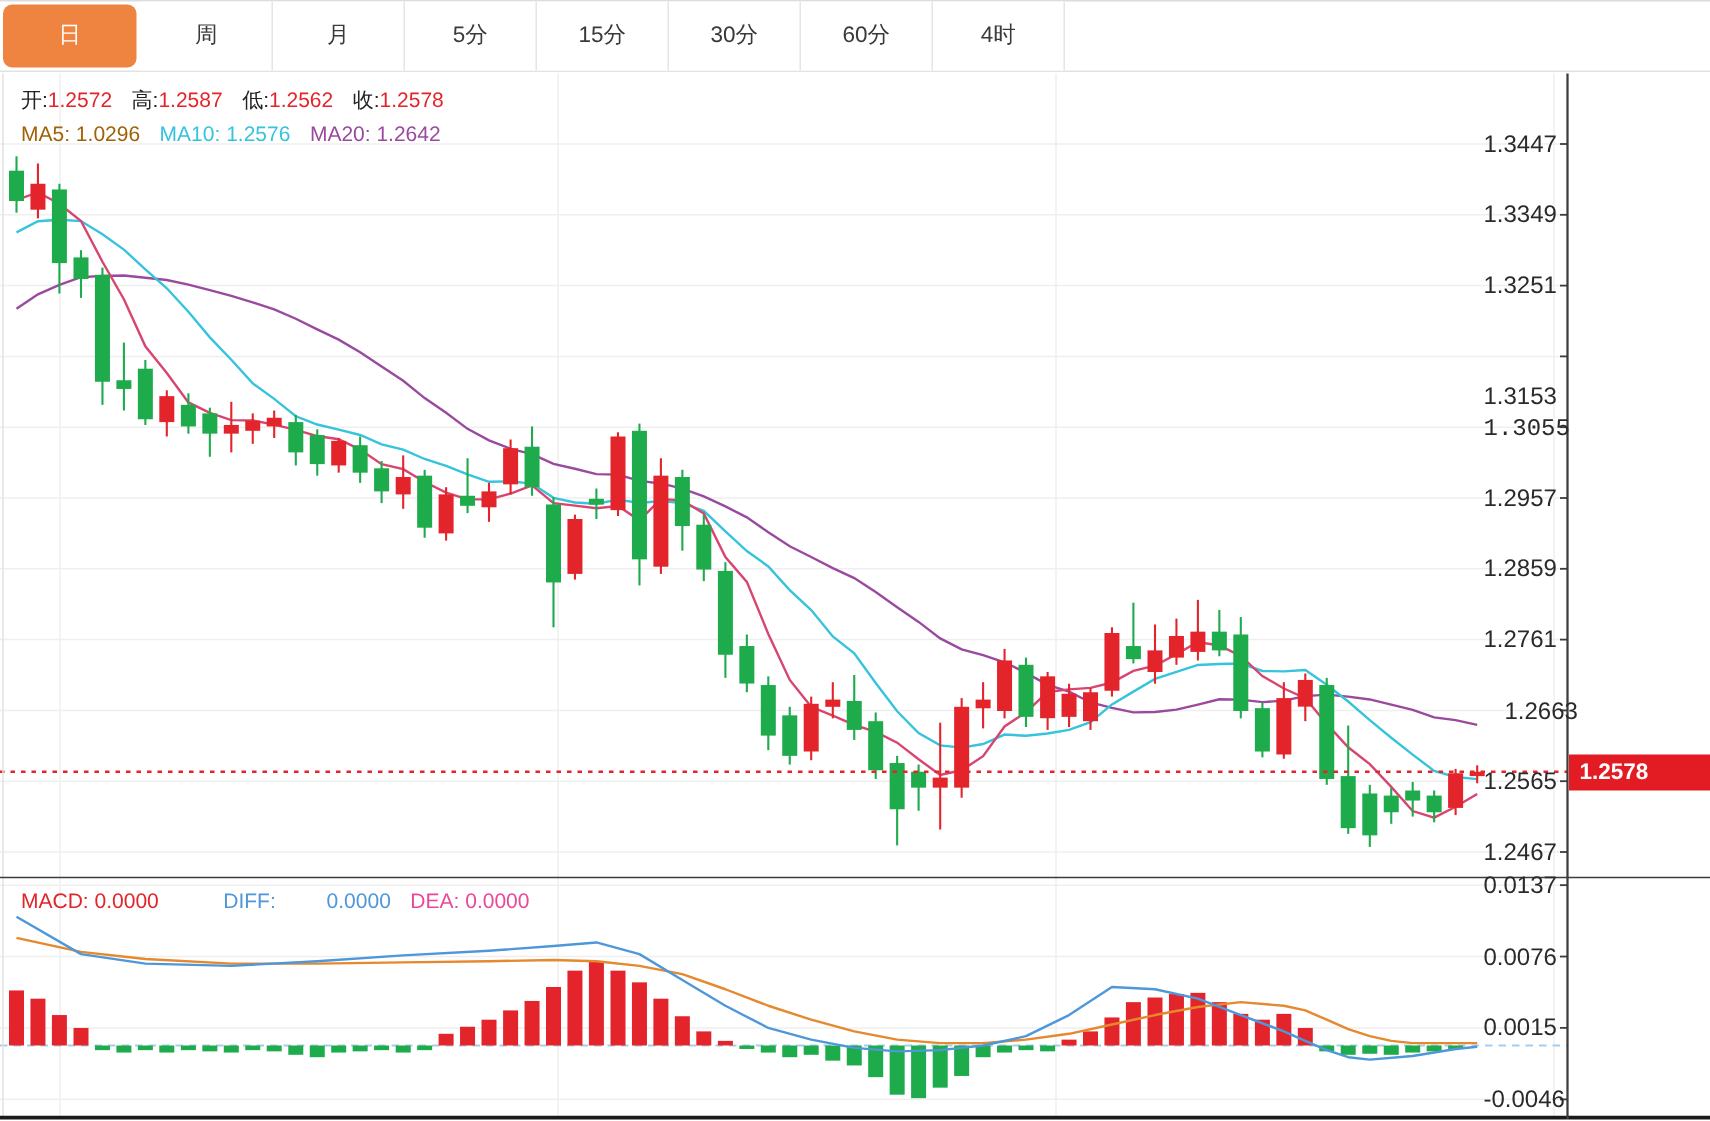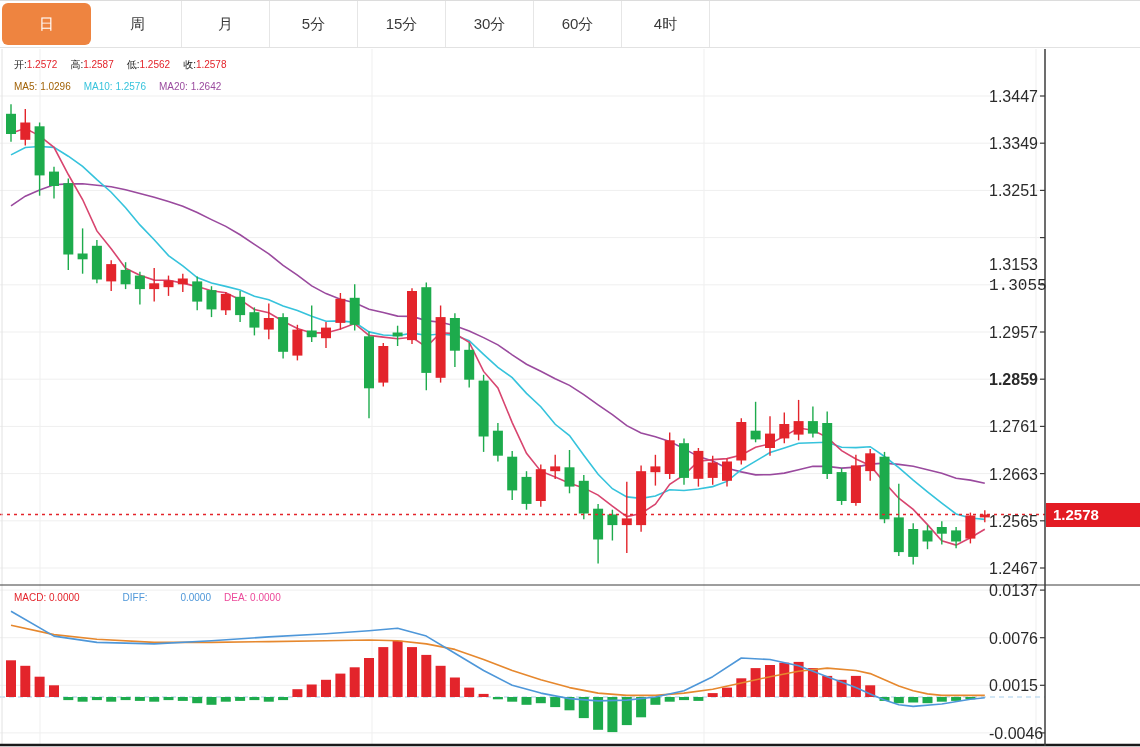--- a/index.html
+++ b/index.html
@@ -9,21 +9,21 @@
   
   .tabbar { position:absolute; left:0; top:0; width:1140px; height:48px;
             border-top:1px solid #dcdcdc; border-bottom:1px solid #e2e2e2;
             display:flex; align-items:stretch; background:#fff; z-index:6; }
   .tab { width:88px; text-align:center; line-height:46px; font-size:15px; color:#3a3a3a;
          border-right:1px solid #e6e6e6; cursor:pointer; background:#fff; }
   .tab.active { background:#ee8440; color:#fff; border-radius:6px; width:89px;
                 height:42px; line-height:42px; margin:2px 3px 0 2px; border-right:none; }
 
   
-  .row { position:absolute; left:14px; font-size:10px; z-index:4; white-space:nowrap; }
+  .row { position:absolute; left:14px; font-size:14px; z-index:4; white-space:nowrap; }
   .row .lab { color:#222; }
   .row .val { margin-right:13px; }
   .red   { color:#e3242b; }
   .pink  { color:#a16207; }
   .cyan  { color:#36c3dc; }
   .purp  { color:#9a4a9e; }
   .blue  { color:#4e97d9;padding-left:30px; }
   .orng  { color:#ec4899; }
 
   svg { position:absolute; left:0; top:0; z-index:1; }
@@ -321,23 +321,23 @@
     <span class="red">MACD:</span> <span class="val red">0.0000</span><span class="blue">DIFF:</span> <span class="val blue">0.0000</span><span class="orng">DEA:</span> <span class="val orng">0.0000</span>
   </div>
 
   <div id="axislabels">
       <div class="plabel" style="top: 88px;">1.3447</div>
       <div class="plabel" style="top: 135.197px;">1.3349</div>
       <div class="plabel" style="top: 182.394px;">1.3251</div>
       <div class="plabel" style="top: 229.59px; margin-top: 26px;">1.3153</div>
       <div class="plabel" style="top: 276.787px; font-family: Liberation Mono, monospace;">1.3055</div>
       <div class="plabel" style="top: 323.984px;">1.2957</div>
-      <div class="plabel" style="top: 371.181px; font-weight: bold;">1.2859</div>
+      <div class="plabel" style="top: 371.181px;">1.2859</div>
       <div class="plabel" style="top: 418.378px;">1.2761</div>
-      <div class="plabel" style="top: 465.574px;">1.2663</div>
+      <div class="plabel" style="top: 465.574px; margin-left: 14px;">1.2663</div>
       <div class="plabel" style="top: 512.771px;">1.2565</div>
       <div class="plabel" style="top: 559.968px;">1.2467</div>
       <div class="plabel" style="top: 582.099px;">0.0137</div>
       <div class="plabel" style="top: 629.697px;">0.0076</div>
       <div class="plabel" style="top: 677.295px;">0.0015</div>
       <div class="plabel" style="top: 724.894px;">-0.0046</div>
     </div>
 
   <div class="price-tag">1.2578</div>
 </div>

